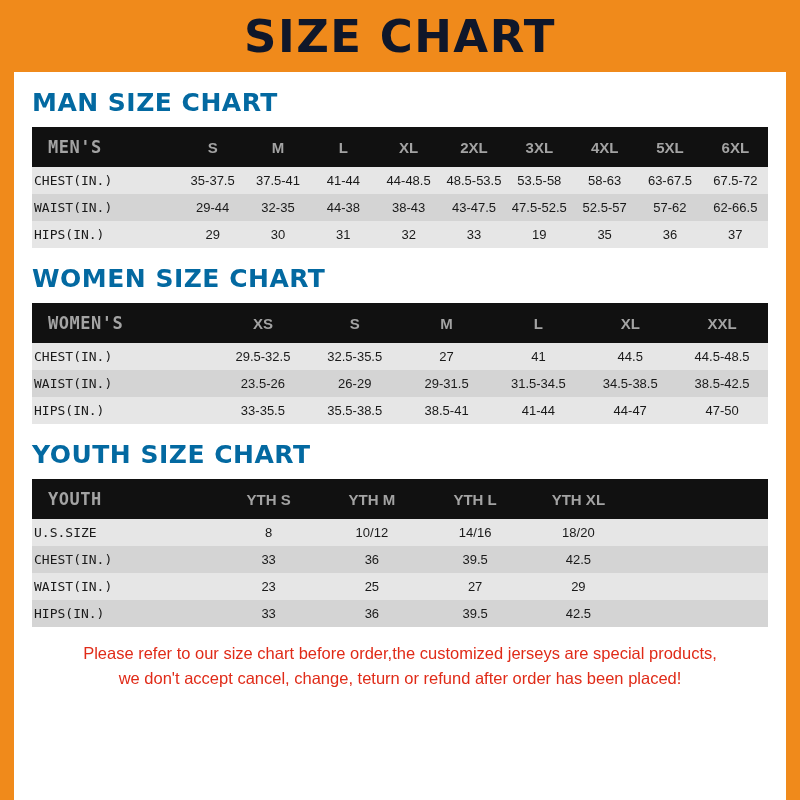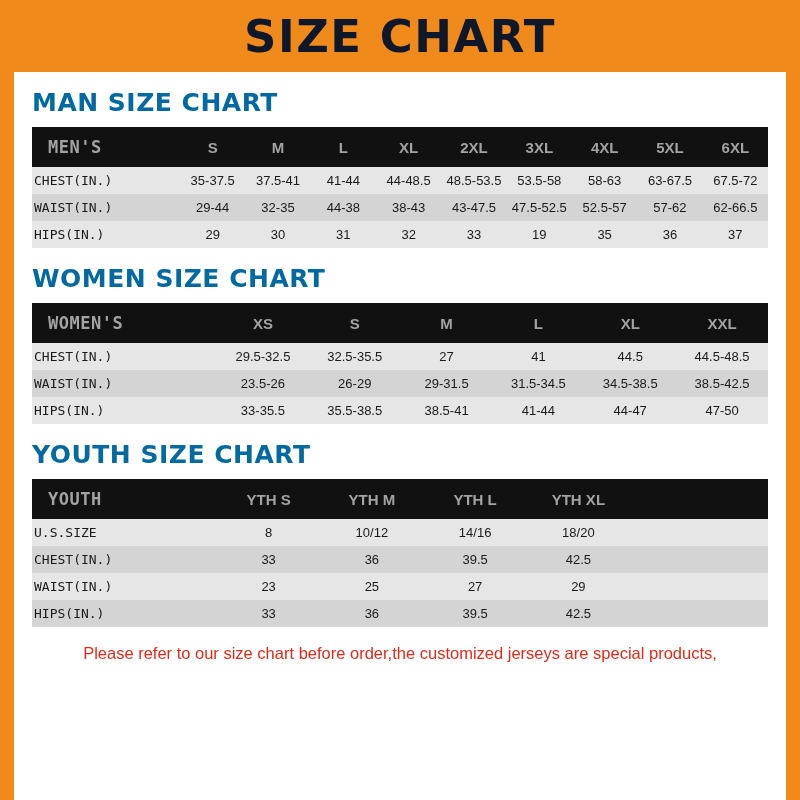--- a/index.html
+++ b/index.html
@@ -255,15 +255,16 @@
           <td>39.5</td>
           <td>42.5</td>
           <td class="youth-gap-col"></td>
         </tr>
       </tbody>
     </table>
   </div>
 
   <div class="footer-note">
     <div>Please refer to our size chart before order,the customized jerseys are special products,</div>
+    <div>we don't accept cancel, change, teturn or refund after order has been placed!</div>
   </div>
 
 </div>
 
 </body></html>

